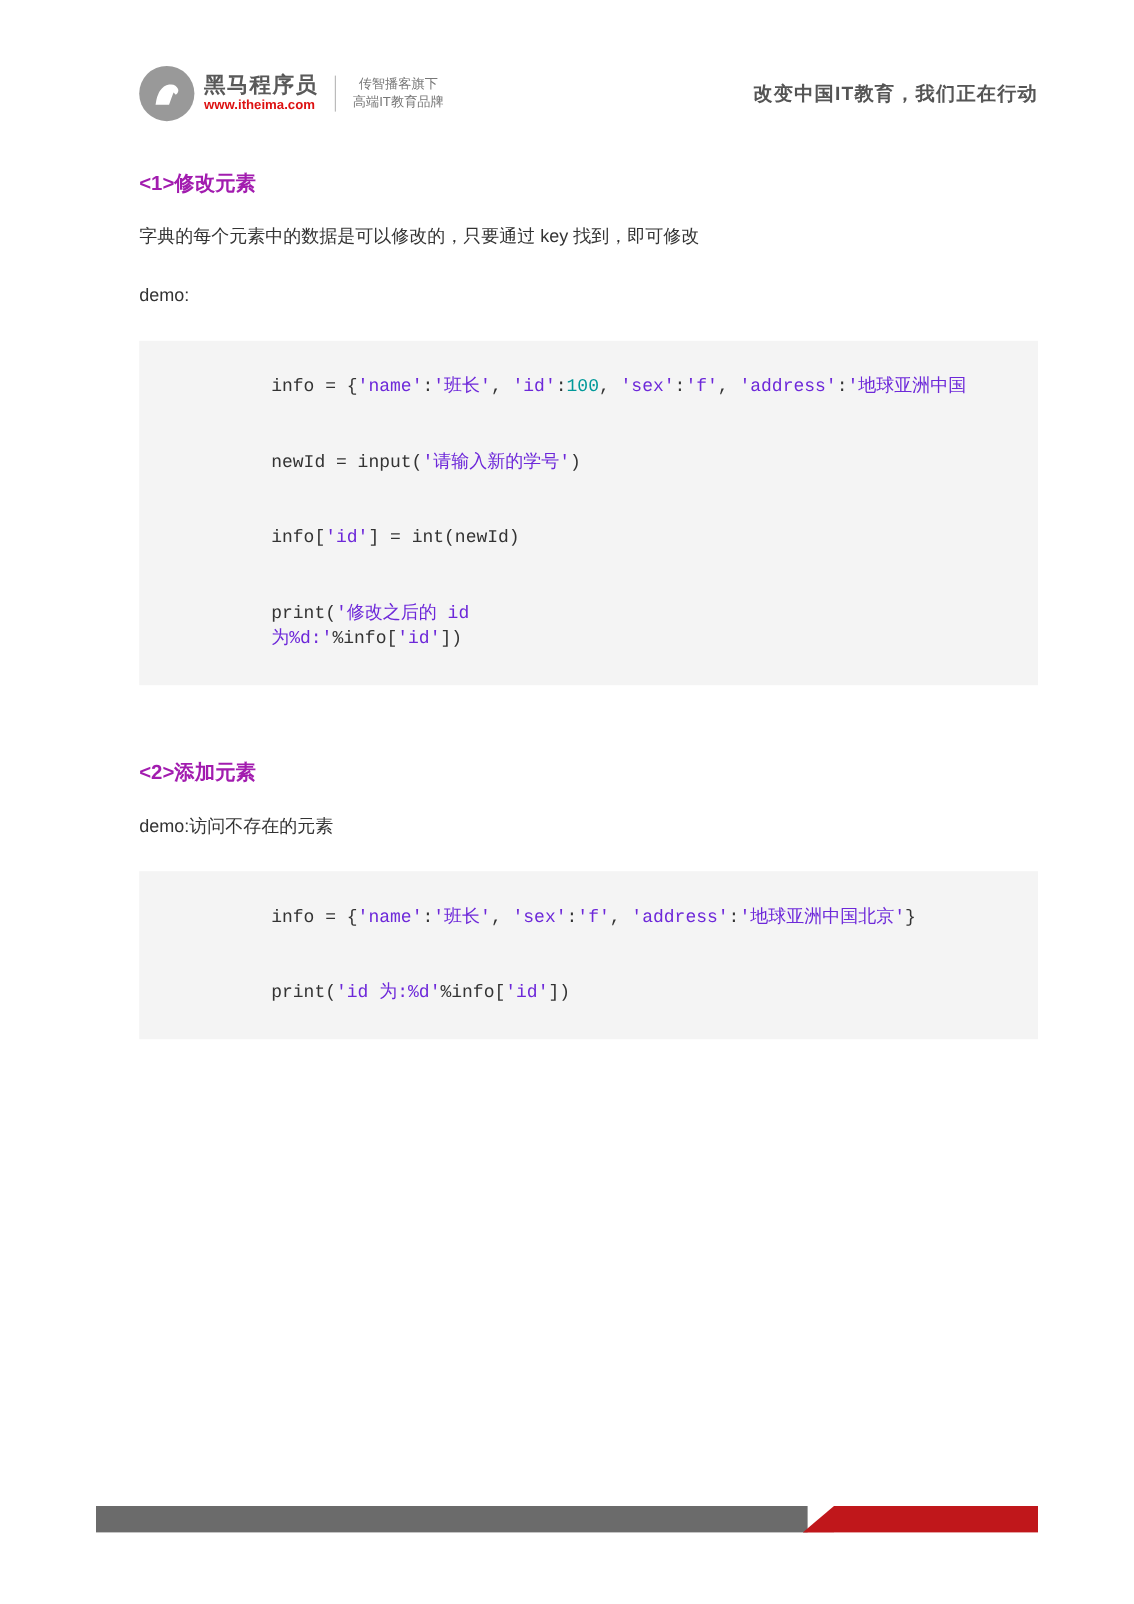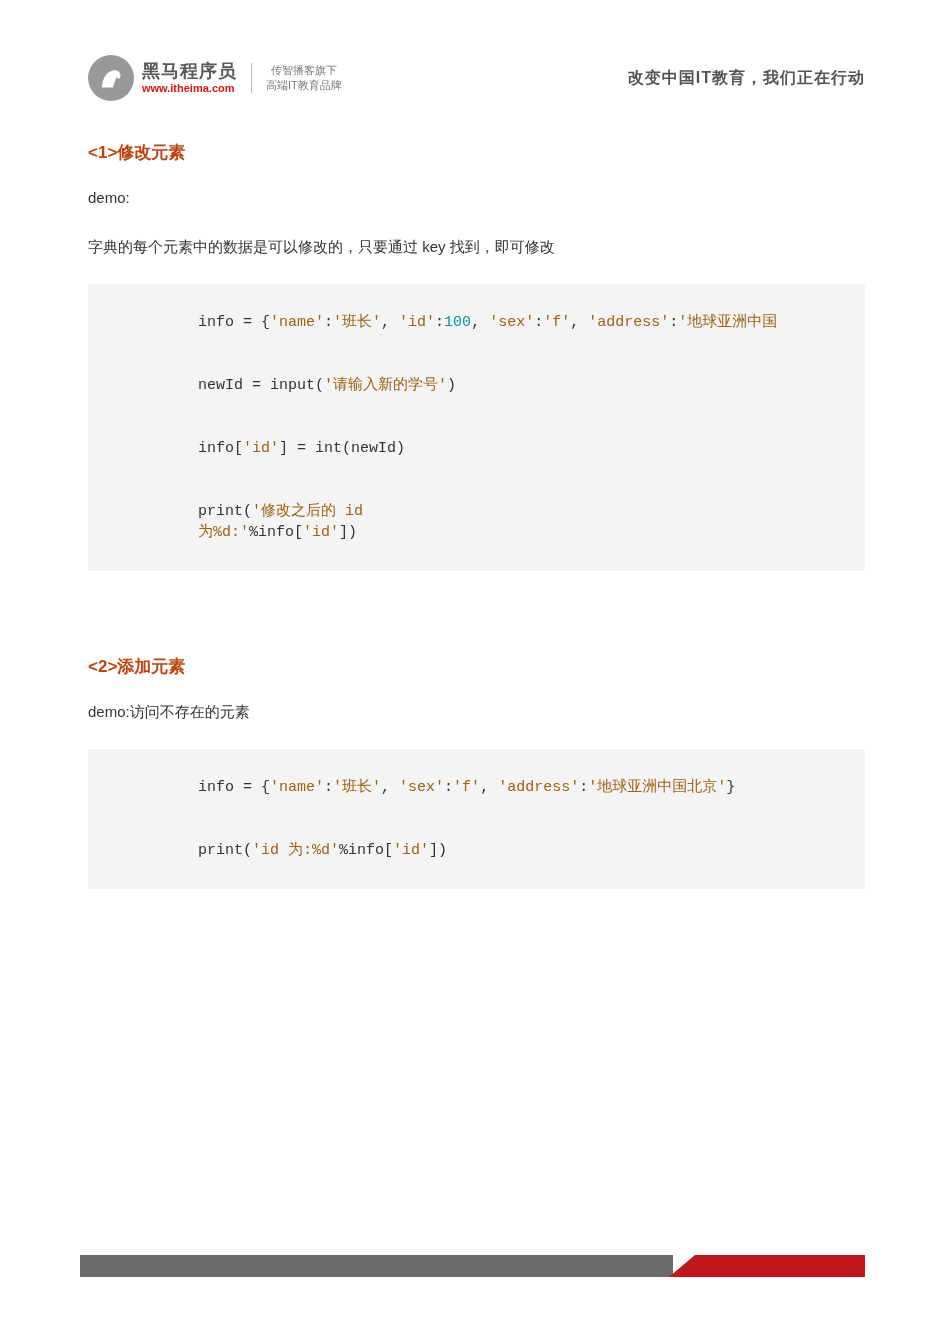--- a/index.html
+++ b/index.html
@@ -5,21 +5,21 @@
     * { margin: 0; padding: 0; box-sizing: border-box; }
     body {
       width: 945px;
       height: 1337px;
       background: #fff;
       font-family: "Microsoft YaHei", "SimHei", Arial, sans-serif;
       position: relative;
       color: #333;
     }
     .page {
-      padding: 55px 80px 0 88px;
+      padding: 55px 80px 0 116px;
     }
     .header {
       display: flex;
       justify-content: space-between;
       align-items: center;
       margin-bottom: 40px;
     }
     .logo-block {
       display: flex;
       align-items: center;
@@ -38,34 +38,34 @@
     .logo-circle svg { width: 30px; height: 30px; }
     .logo-text { display: flex; flex-direction: column; line-height: 1.1; }
     .logo-title { font-size: 18px; font-weight: bold; color: #595959; letter-spacing: 1px; }
     .logo-url { font-size: 11px; color: #d11; font-weight: bold; }
     .logo-divider {
       width: 1px; height: 30px; background: #bbb; margin: 0 6px;
     }
     .logo-tag { font-size: 11px; color: #777; line-height: 1.4; text-align: center; }
     .slogan { font-size: 16px; color: #555; font-weight: bold; letter-spacing: 1px; margin-left: 24px; }
     .title { font-size: 18px; font-weight: bold; margin-bottom: 30px; color: #222; }
-    .h3 { font-size: 17px; font-weight: bold; margin-bottom: 22px; margin-top: 24px; color: #c2410c; }
+    .h3 { font-size: 17px; font-weight: bold; margin-bottom: 22px; margin-top: 1px; color: #a21caf; }
     .para { font-size: 15px; color: #333; margin-bottom: 25px; line-height: 1.6; }
     .codeblock {
       background: #f4f4f4;
       padding: 28px 20px 28px 110px;
       font-family: Consolas, "Courier New", monospace;
       font-size: 15px;
       color: #333;
       margin-bottom: 35px;
       white-space: pre;
       line-height: 1.4;
       overflow: hidden;
     }
-    .str { color: #a16207; }
+    .str { color: #6d28d9; }
     .num { color: #009999; }
     .footer-bar {
       position: absolute;
       left: 80px;
       bottom: 60px;
       width: 785px;
       height: 22px;
       display: flex;
     }
     .fb-gray { flex: 1; background: #6b6b6b; }
@@ -97,22 +97,22 @@
       <div class="logo-tag">
         <div>传智播客旗下</div>
         <div>高端IT教育品牌</div>
       </div>
     </div>
     <div class="slogan">改变中国IT教育，我们正在行动</div>
   </div>
 
 
   <div class="h3">&lt;1&gt;修改元素</div>
+  <div class="para">字典的每个元素中的数据是可以修改的，只要通过 key 找到，即可修改</div>
   <div class="para">demo:</div>
-  <div class="para">字典的每个元素中的数据是可以修改的，只要通过 key 找到，即可修改</div>
 
   <div class="codeblock"><span>info = {</span><span class="str">'name'</span><span>:</span><span class="str">'班长'</span><span>, </span><span class="str">'id'</span><span>:</span><span class="num">100</span><span>, </span><span class="str">'sex'</span><span>:</span><span class="str">'f'</span><span>, </span><span class="str">'address'</span><span>:</span><span class="str">'地球亚洲中国</span>
 
 
 <span>newId = input(</span><span class="str">'请输入新的学号'</span><span>)</span>
 
 
 <span>info[</span><span class="str">'id'</span><span>] = int(newId)</span>
 
 

